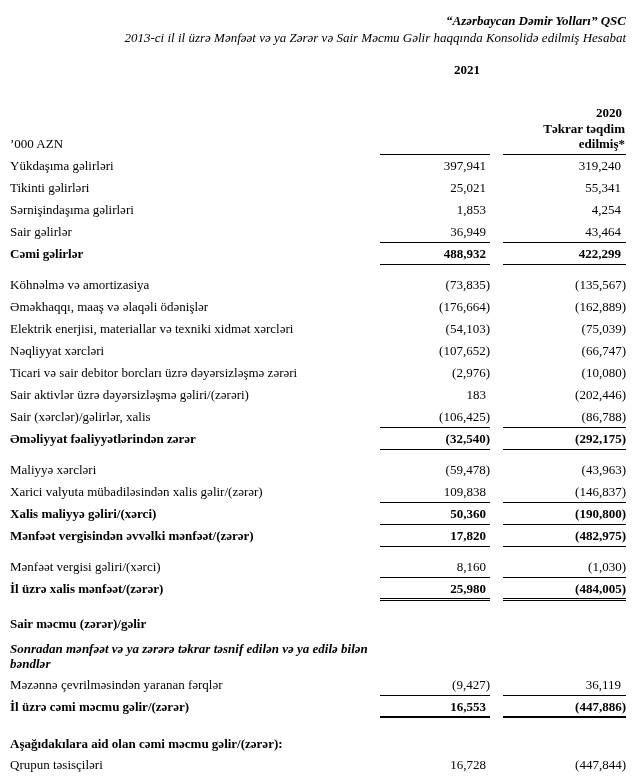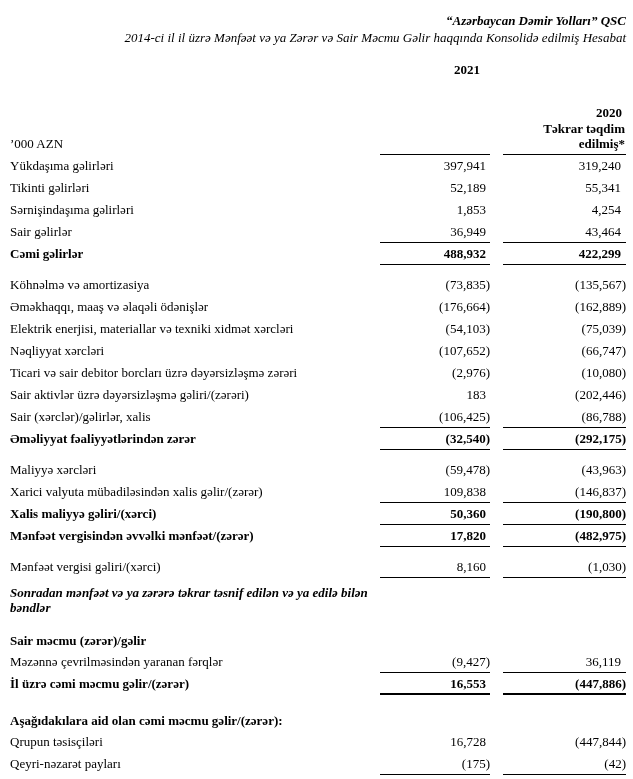--- a/index.html
+++ b/index.html
@@ -63,41 +63,41 @@
   .gap9  { margin-top: 9px; }
   .gap12 { margin-top: 12px; }
   .gap15 { margin-top: 15px; gap: 41px; }
 </style>
 </head>
 <body>
 
 <div class="page">
 
   <div class="hdr-title">“Azərbaycan Dəmir Yolları” QSC</div>
-  <div class="hdr-subtitle">2014-ci il il üzrə Mənfəət və ya Zərər və Sair Məcmu Gəlir haqqında Konsolidə edilmiş Hesabat</div>
+  <div class="hdr-subtitle">2013-ci il il üzrə Mənfəət və ya Zərər və Sair Məcmu Gəlir haqqında Konsolidə edilmiş Hesabat</div>
 
   <div class="head-row">
     <div class="h-label">’000 AZN</div>
     <div class="h-col c1h">
       <div class="h-year">2021</div>
     </div>
     <div class="h-col c2h">
       <div class="h-year">2020</div>
       <div class="h-note">Təkrar təqdim edilmiş*</div>
     </div>
   </div>
 
   <div class="row">
     <div class="label">Yükdaşıma gəlirləri</div>
     <div class="num c1">397,941</div>
     <div class="num c2">319,240</div>
   </div>
   <div class="row">
     <div class="label">Tikinti gəlirləri</div>
-    <div class="num c1">52,189</div>
+    <div class="num c1">25,021</div>
     <div class="num c2">55,341</div>
   </div>
   <div class="row">
     <div class="label">Sərnişindaşıma gəlirləri</div>
     <div class="num c1">1,853</div>
     <div class="num c2">4,254</div>
   </div>
   <div class="row rule">
     <div class="label">Sair gəlirlər</div>
     <div class="num c1">36,949</div>
@@ -169,31 +169,36 @@
     <div class="label">Mənfəət vergisindən əvvəlki mənfəət/(zərər)</div>
     <div class="num c1">17,820</div>
     <div class="num c2 paren">(482,975)</div>
   </div>
 
   <div class="row rule gap9">
     <div class="label">Mənfəət vergisi gəliri/(xərci)</div>
     <div class="num c1">8,160</div>
     <div class="num c2 paren">(1,030)</div>
   </div>
-
+  <div class="row bold rule-double">
+    <div class="label">İl üzrə xalis mənfəət/(zərər)</div>
+    <div class="num c1">25,980</div>
+    <div class="num c2 paren">(484,005)</div>
+  </div>
+
+  <div class="row bold heading gap12">
+    <div class="label">Sair məcmu (zərər)/gəlir</div>
+    <div class="num c1"></div>
+    <div class="num c2"></div>
+  </div>
   <div class="row bold italic heading gap4">
     <div class="label">Sonradan mənfəət və ya zərərə təkrar təsnif edilən və ya edilə bilən bəndlər</div>
     <div class="num c1"></div>
     <div class="num c2"></div>
   </div>
-  <div class="row bold heading gap12">
-    <div class="label">Sair məcmu (zərər)/gəlir</div>
-    <div class="num c1"></div>
-    <div class="num c2"></div>
-  </div>
   <div class="row rule">
     <div class="label">Məzənnə çevrilməsindən yaranan fərqlər</div>
     <div class="num c1 paren">(9,427)</div>
     <div class="num c2">36,119</div>
   </div>
   <div class="row bold rule-thick">
     <div class="label">İl üzrə cəmi məcmu gəlir/(zərər)</div>
     <div class="num c1">16,553</div>
     <div class="num c2 paren">(447,886)</div>
   </div>

